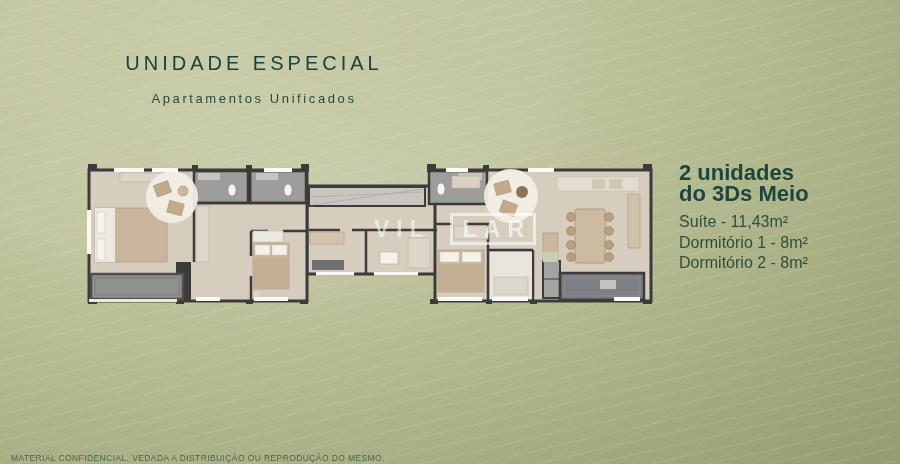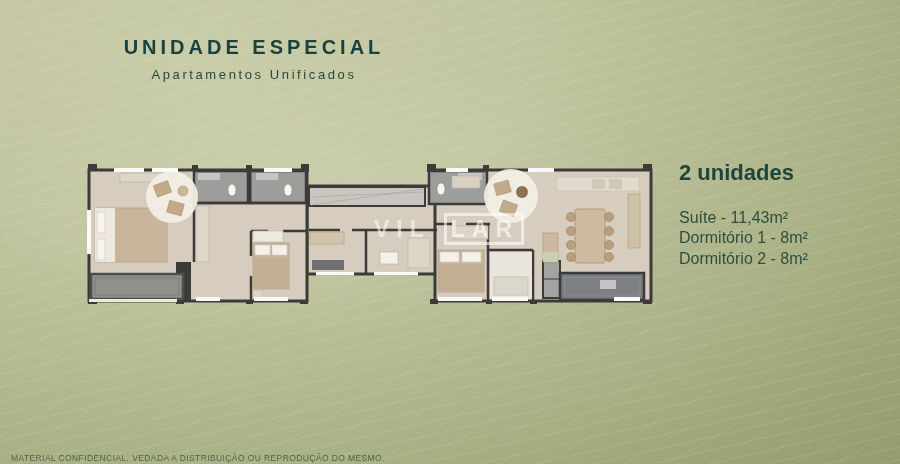--- a/index.html
+++ b/index.html
@@ -10,36 +10,36 @@
     font-family:"Liberation Sans", sans-serif;
   }
   .texture{
     position:absolute;inset:0;pointer-events:none;
     background:
       radial-gradient(55% 45% at 36% 42%, rgba(255,255,255,0.10), rgba(255,255,255,0) 70%),
       repeating-linear-gradient(167deg, rgba(255,255,255,0.085) 0 1.3px, rgba(255,255,255,0) 1.3px 13px),
       repeating-linear-gradient(150deg, rgba(255,255,255,0.05) 0 1.1px, rgba(255,255,255,0) 1.1px 21px);
   }
   .header{position:absolute;left:106px;top:36px;width:296px;text-align:center;}
-  .title{margin:0;font-size:20px;font-weight:bold;letter-spacing:4px;color:#1a413d;}
+  .title{margin:16px;font-size:20px;font-weight:normal;letter-spacing:4px;color:#1a413d;}
   .subtitle{margin:8px 0 0;font-size:13px;letter-spacing:2.6px;color:#27493b;}
   .plan-wrap{position:absolute;left:85px;top:153px;width:575px;height:152px;}
   .plan{display:block;}
   .watermark{
     position:absolute;left:289px;top:60px;display:flex;align-items:center;
     color:rgba(255,255,255,0.55);font-weight:bold;font-size:23px;letter-spacing:7px;
   }
   .wm-box{
-    margin-left:13px;border:3px solid rgba(255,255,255,0.58);
-    height:26px;display:flex;align-items:center;padding:0 2px 0 4px;
+    margin-left:19px;border:3px solid rgba(255,255,255,0.58);
+    height:26px;display:flex;align-items:center;padding:0 2px 0 10px;
     color:rgba(255,255,255,0.60);
   }
   .info{position:absolute;left:679px;top:163px;width:210px;color:#2d4e3e;font-size:16px;line-height:20.5px;}
   .info .bold{font-weight:bold;color:#1d453c;font-size:22px;}
-  .rooms{margin-top:24px;}
+  .rooms{margin-top:8px;}
   .footer{
     position:absolute;left:4px;top:453px;font-size:8.5px;letter-spacing:0.4px;
     color:#2f5140;opacity:0.8;text-transform:uppercase;white-space:nowrap;padding-left:7px;
   }
 </style>
 </head>
 <body>
 
 <div class="page">
   <div class="texture"></div>
@@ -205,20 +205,21 @@
     </svg>
 
     <div class="watermark">
       <span>VIL</span>
       <span class="wm-box">LAR</span>
     </div>
   </div>
 
   <div class="info">
     <div class="bold">2 unidades</div>
+    <div class="bold">do 3Ds Meio</div>
     <div class="rooms">
       <div>Suíte - 11,43m²</div>
       <div>Dormitório 1 - 8m²</div>
       <div>Dormitório 2 - 8m²</div>
     </div>
   </div>
 
   <div class="footer">MATERIAL CONFIDENCIAL. VEDADA A DISTRIBUIÇÃO OU REPRODUÇÃO DO MESMO.</div>
 </div>
 

